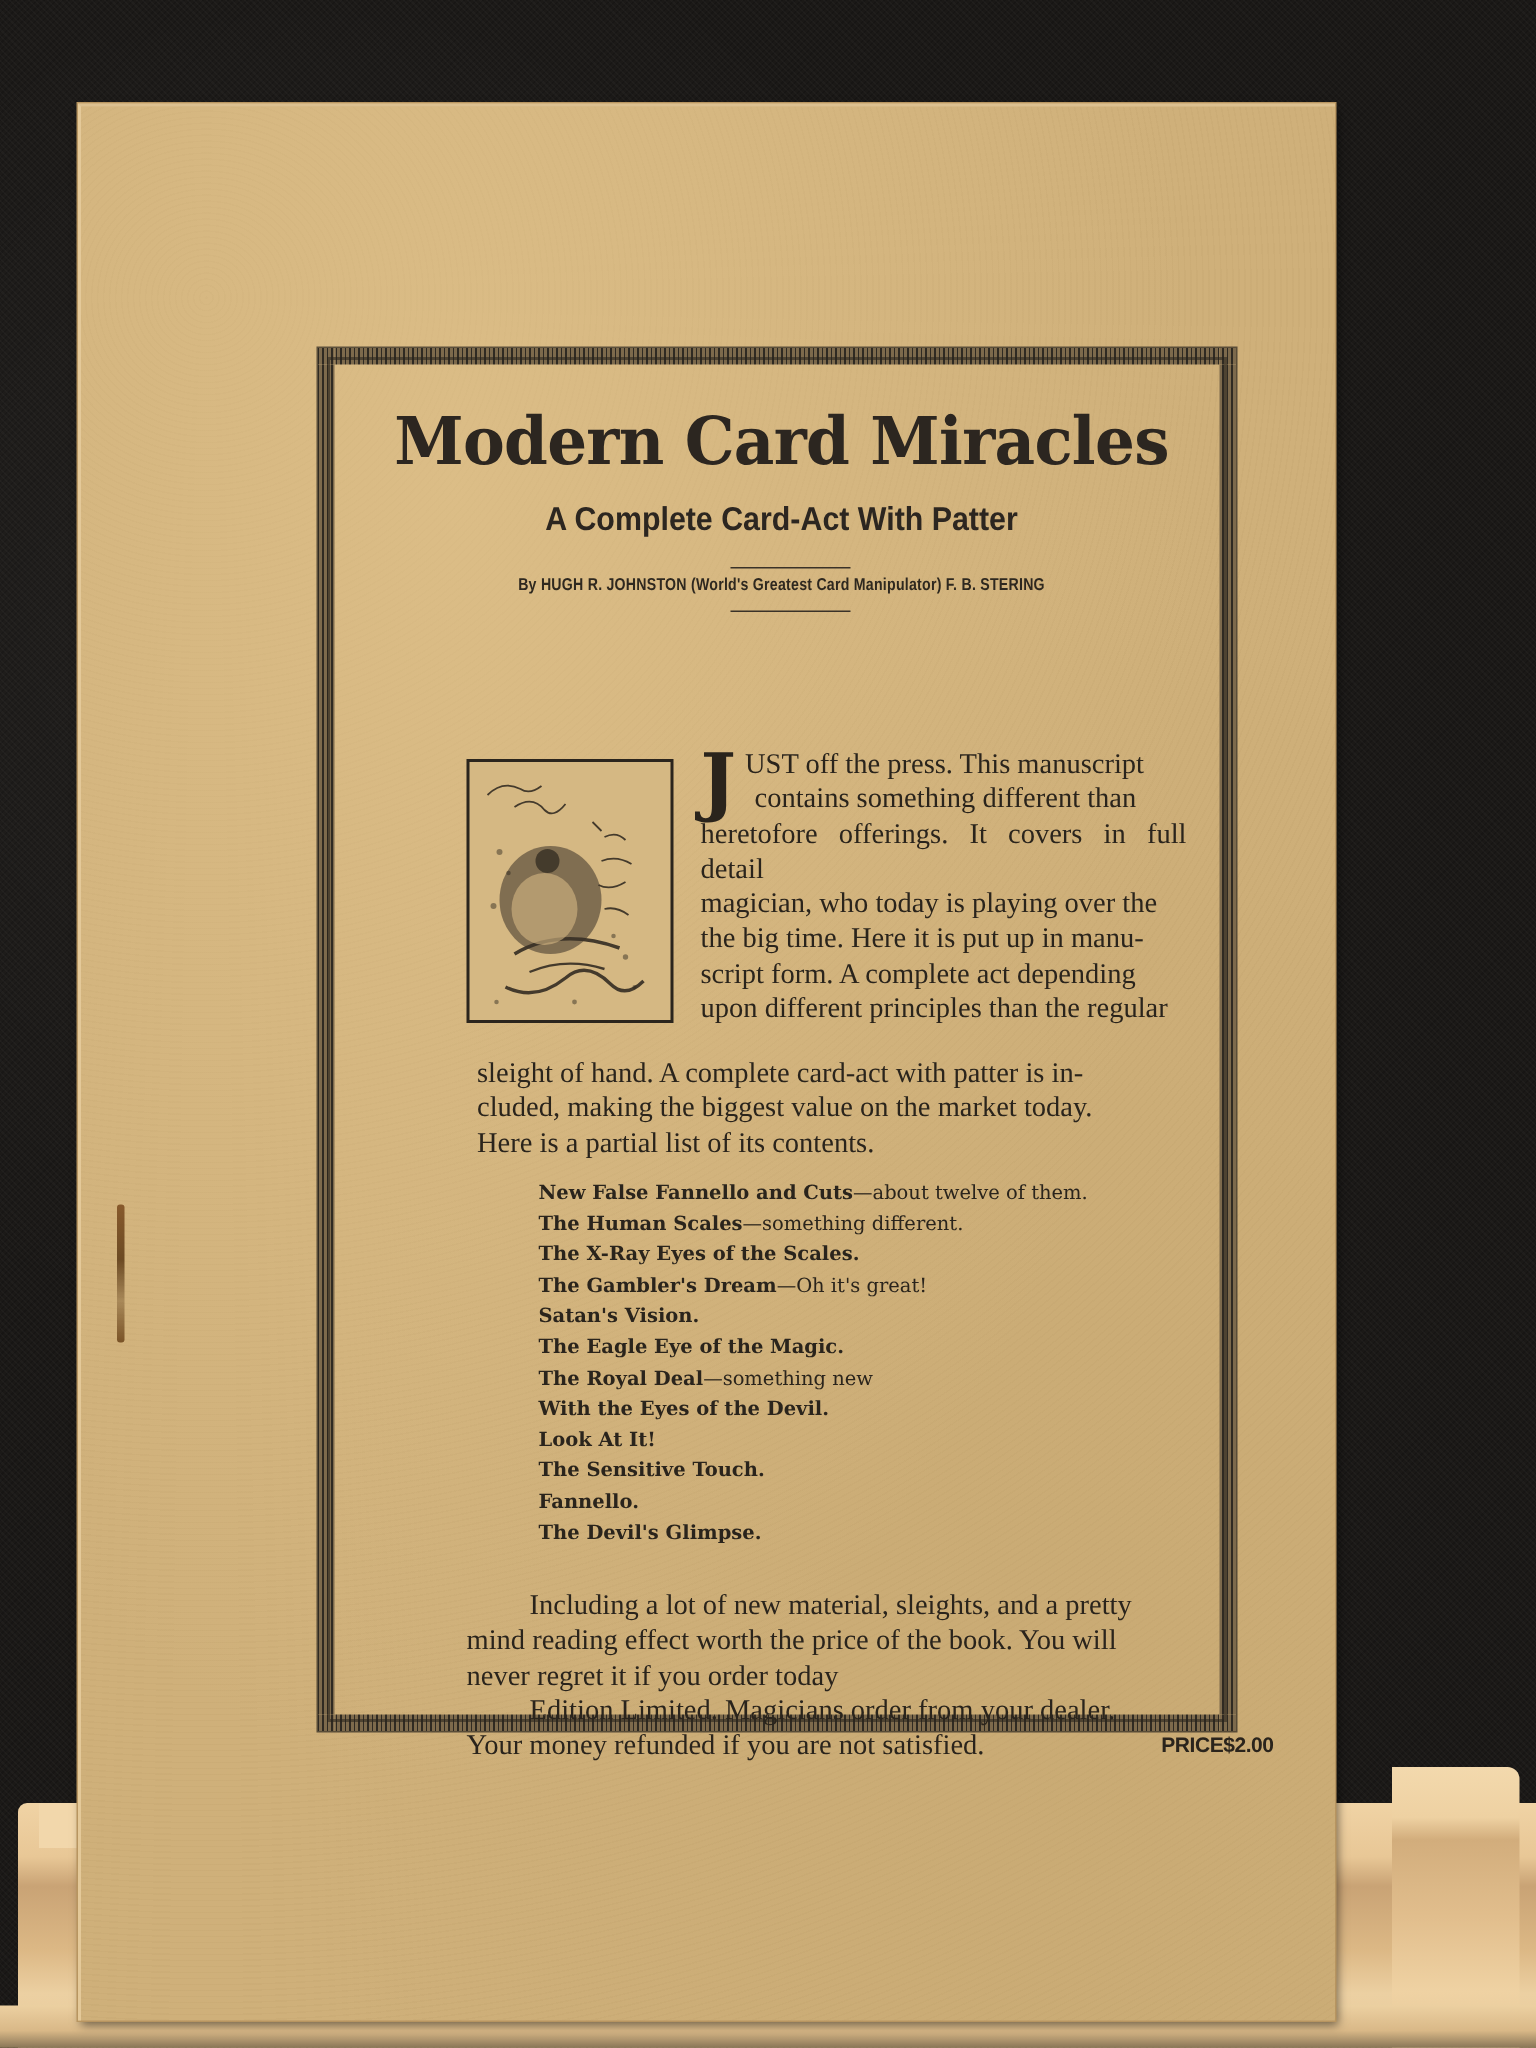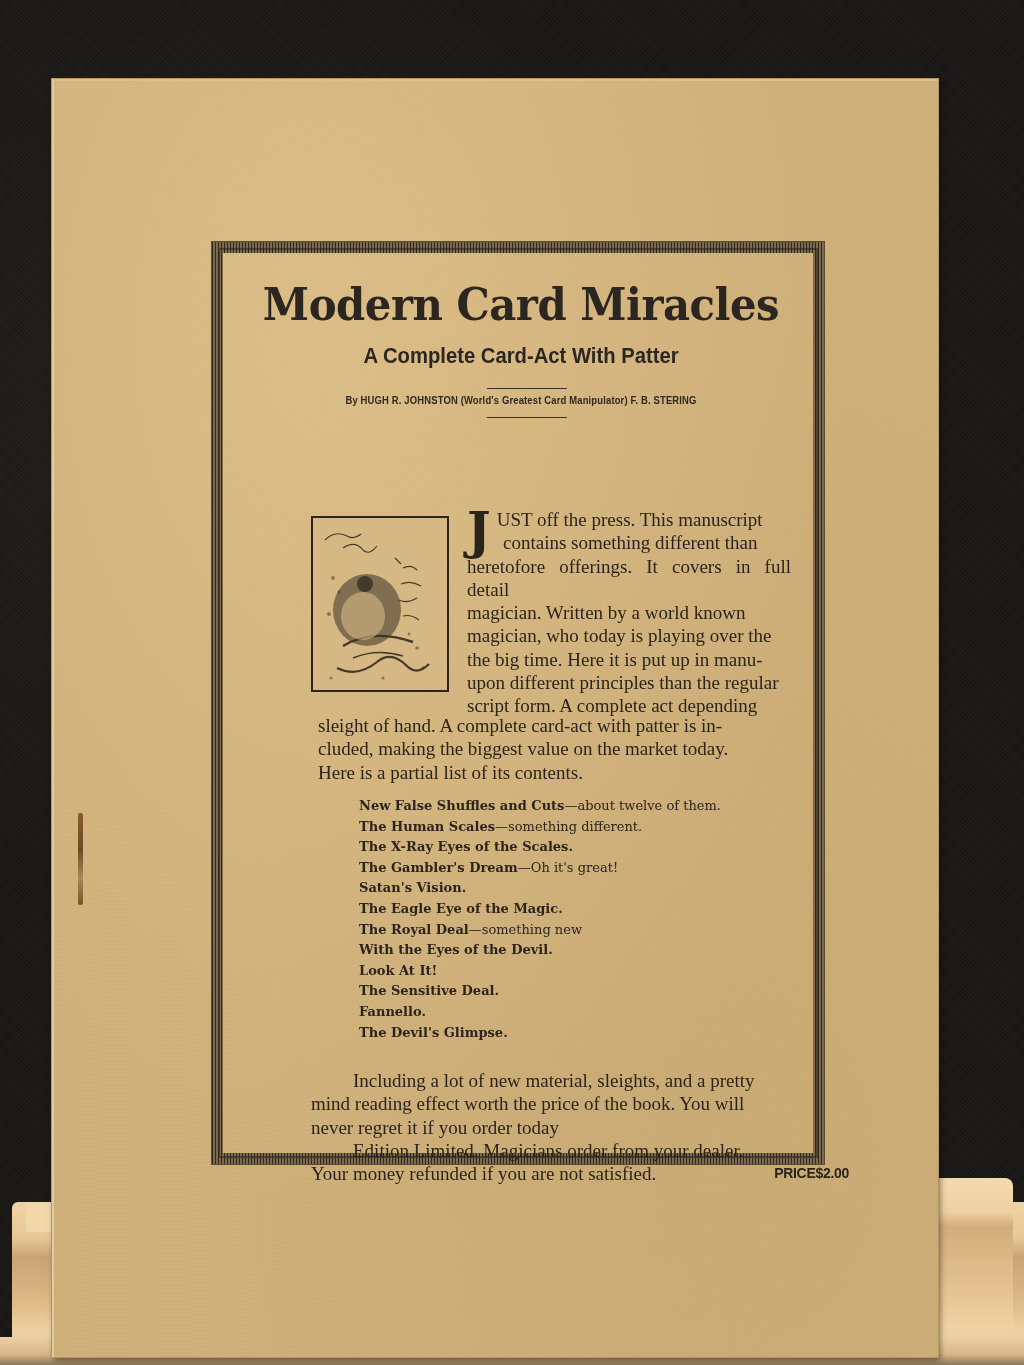--- a/index.html
+++ b/index.html
@@ -52,32 +52,31 @@
       top: 1337px;
       width: 1024px;
       height: 28px;
       background: linear-gradient(#ecd0a1, #d9b887 60%, #8a7758 100%);
     }
 
     
     .page {
       position: absolute;
       left: 52px;
-      top: 79px;
+      top: 69px;
       width: 836px;
       height: 1276px;
       background: #cfb07a;
       background-image:
         radial-gradient(ellipse at 30% 20%, rgba(230,200,145,0.55) 0, rgba(230,200,145,0) 60%),
         radial-gradient(ellipse at 80% 85%, rgba(190,160,105,0.35) 0, rgba(190,160,105,0) 55%),
         repeating-radial-gradient(circle at 10% 10%, rgba(120,90,40,0.04) 0 1px, transparent 1px 4px);
       box-shadow: 0 0 0 1px #b89560, 2px 3px 6px rgba(0,0,0,0.5);
       border-left: 2px solid #e4c999;
       border-top: 2px solid #dcc090;
-      padding-left: 48px;
     }
 
     .spine-stain {
       position: absolute;
       left: 24px;
       top: 732px;
       width: 5px;
       height: 92px;
       background: linear-gradient(#7a4a1e, #5a3814 40%, rgba(90,56,20,0.4) 70%, #6a4218);
       border-radius: 2px;
@@ -297,44 +296,43 @@
             <circle cx="110" cy="150" r="1.4"></circle>
         </g>
       </svg>
     </div>
 
     <div class="intro-wrap body-text">
       <span class="drop-cap">J</span>
       <span class="intro-line">UST off the press.  This manuscript</span>
       <span class="intro-line" style="padding-left:36px">contains something different than</span>
       <span class="intro-line">heretofore offerings. It covers in full detail</span>
-      <span class="intro-line">magician.  Written by a world known</span>
       <span class="intro-line">magician, who today is playing over the</span>
       <span class="intro-line">the big time.  Here it is put up in manu-</span>
+      <span class="intro-line">script form.  A complete act depending</span>
       <span class="intro-line">upon different principles than the regular</span>
-      <span class="intro-line">script form.  A complete act depending</span>
     </div>
 
     <div class="full-wrap body-text">
       <span class="intro-line">sleight of hand.  A complete card-act with patter is in-</span>
       <span class="intro-line">cluded, making the biggest value on the market today.</span>
       <span class="intro-line">Here is a partial list of its contents.</span>
     </div>
 
     <ul class="contents-list">
-      <li><span>New False Shuffles and Cuts</span><span class="rest">—about twelve of them.</span></li>
+      <li><span>New False Fannello and Cuts</span><span class="rest">—about twelve of them.</span></li>
       <li><span>The Human Scales</span><span class="rest">—something different.</span></li>
       <li><span>The X-Ray Eyes of the Scales.</span><span class="rest"></span></li>
       <li><span>The Gambler's Dream</span><span class="rest">—Oh it's great!</span></li>
       <li><span>Satan's Vision.</span><span class="rest"></span></li>
       <li><span>The Eagle Eye of the Magic.</span><span class="rest"></span></li>
       <li><span>The Royal Deal</span><span class="rest">—something new</span></li>
       <li><span>With the Eyes of the Devil.</span><span class="rest"></span></li>
       <li><span>Look At It!</span><span class="rest"></span></li>
-      <li><span>The Sensitive Deal.</span><span class="rest"></span></li>
+      <li><span>The Sensitive Touch.</span><span class="rest"></span></li>
       <li><span>Fannello.</span><span class="rest"></span></li>
       <li><span>The Devil's Glimpse.</span><span class="rest"></span></li>
     </ul>
 
     <div class="closing body-text">
       <p class="indent">Including a lot of new material, sleights, and a pretty</p>
       <p>mind reading effect worth the price of the book.  You will</p>
       <p>never regret it if you order today</p>
       <p class="indent">Edition Limited.  Magicians order from your dealer.</p>
       <p>

